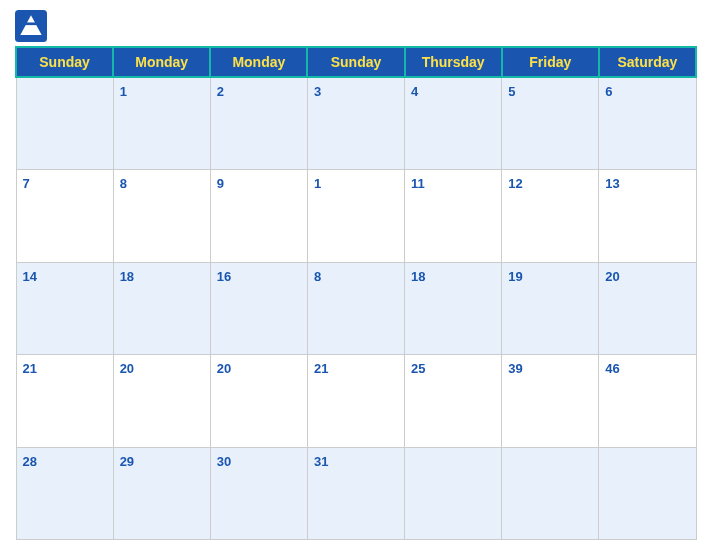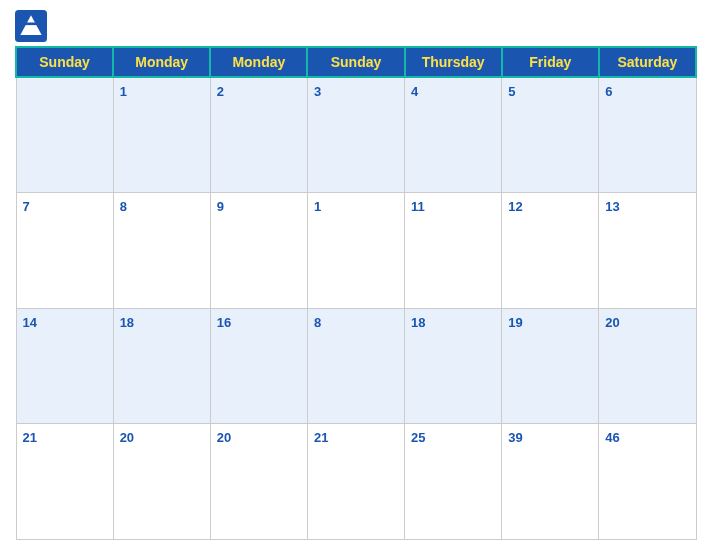--- a/index.html
+++ b/index.html
@@ -153,14 +153,23 @@
       </tr>
       <tr>
         <td class="has-date"><span class="date-num">21</span></td>
         <td class="has-date"><span class="date-num">20</span></td>
         <td class="has-date"><span class="date-num">20</span></td>
         <td class="has-date"><span class="date-num">21</span></td>
         <td class="has-date"><span class="date-num">25</span></td>
         <td class="has-date"><span class="date-num">39</span></td>
         <td class="has-date"><span class="date-num">46</span></td>
       </tr>
+      <tr>
+        <td class="has-date"><span class="date-num">28</span></td>
+        <td class="has-date"><span class="date-num">29</span></td>
+        <td class="has-date"><span class="date-num">30</span></td>
+        <td class="has-date"><span class="date-num">31</span></td>
+        <td class="empty"></td>
+        <td class="empty"></td>
+        <td class="empty"></td>
+      </tr>
     </tbody>
 </table>
 
 </body></html>

